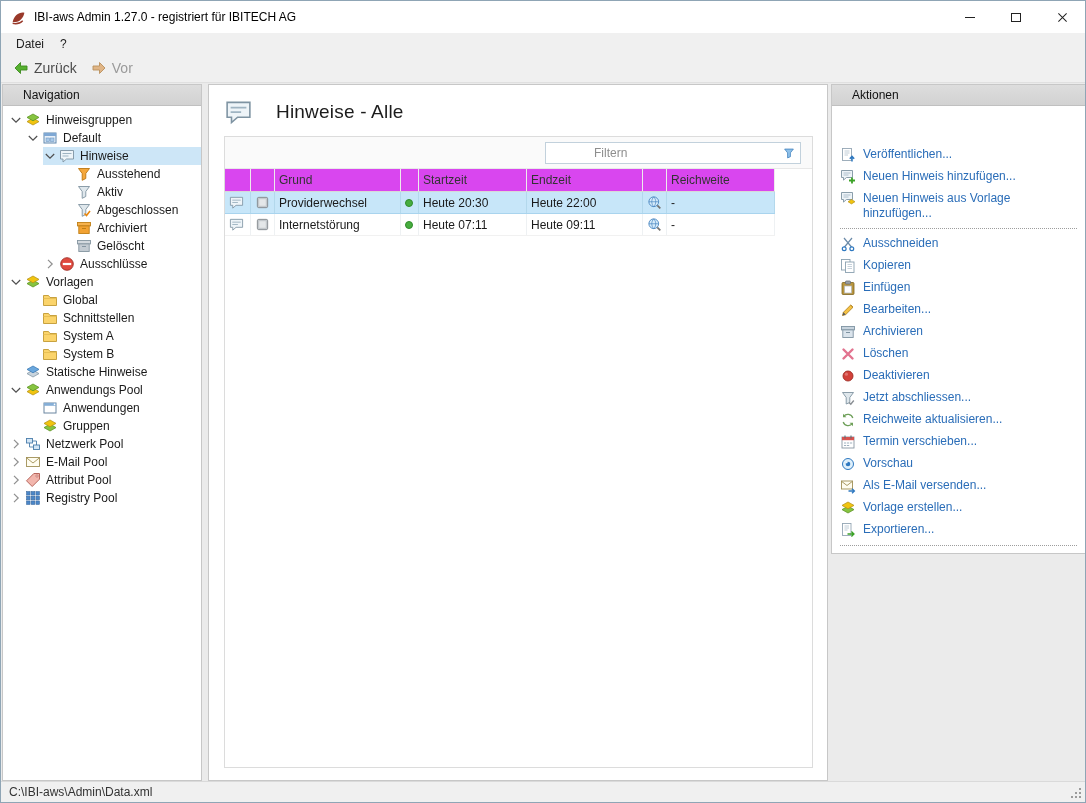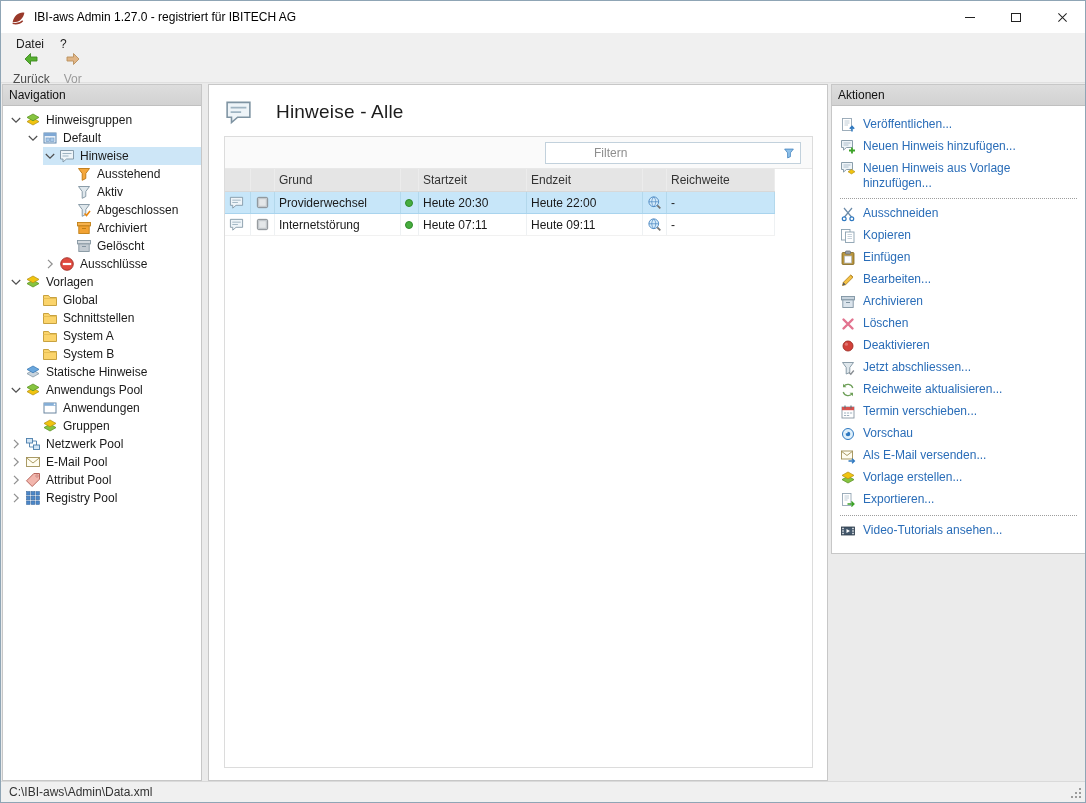--- a/index.html
+++ b/index.html
@@ -15,29 +15,29 @@
   .win-controls { display:flex; height:100%; flex:none; }
   .win-btn { width:46px; height:100%; display:flex; align-items:center; justify-content:center; cursor:default; }
   .glyph-min { width:10px; height:1px; background:#222; display:block; }
   .glyph-max { width:10px; height:9px; border:1px solid #222; display:block; }
   .glyph-close { width:11px; height:11px; display:block; }
 
   
   .menubar { height:21px; background:#f0f0f0; display:flex; align-items:center; font-size:12px; color:#222; padding-left:7px; }
   .menu-item { padding:0 8px; height:100%; display:flex; align-items:center; cursor:default; }
   .toolbar { height:29px; background:#f0f0f0; display:flex; align-items:center; padding:0 5px; border-bottom:1px solid #e0e0e0; }
-  .tool-btn { display:flex; align-items:center; gap:5px; font-size:12px; color:#4c4c4c; padding:3px 7px; cursor:default;flex-direction:column; }
+  .tool-btn { display:flex; align-items:center; gap:5px; font-size:14px; color:#4c4c4c; padding:3px 7px; cursor:default; }
   .tool-btn.disabled { color:#9a9a9a; }
   .tbi { width:16px; height:16px; flex:none; }
 
   
   .workspace { position:absolute; top:82px; left:0; right:0; bottom:21px; background:#ebebeb; }
   .panel { position:absolute; background:#fff; border:1px solid #c7c7c7; overflow:hidden; }
   .panel-header { height:21px; background:linear-gradient(#dddddd,#d2d2d2); border-bottom:1px solid #c0c0c0;
-    font-size:12px; color:#111; display:flex; align-items:center; padding-left:6px; }
+    font-size:12px; color:#111; display:flex; align-items:center; padding-left:20px; }
   #nav-panel { left:1px; top:1px; width:200px; height:697px; }
   #main-panel { left:207px; top:1px; width:620px; height:697px; }
   #actions-panel { left:830px; top:1px; width:255px; height:470px; }
   #info-panel { left:830px; top:471px; width:255px; height:227px; }
 
   
   .tree { padding-top:5px; font-size:12px; color:#1a1a1a; }
   .tree-row { display:flex; align-items:center; height:18px; cursor:default; }
   .tree-ind { flex:none; height:18px; }
   .hlwrap { display:flex; align-items:center; flex:1; height:18px; gap:2px; min-width:0; }
@@ -50,33 +50,33 @@
   .main-title { display:flex; align-items:center; gap:21px; padding:13px 0 0 13px; }
   .bicon { width:33px; height:28px; flex:none; }
   .main-title h1 { font-size:19px; font-weight:400; color:#1c1c1c; letter-spacing:.2px; }
   .list-box { position:absolute; left:15px; top:51px; width:589px; height:632px; border:1px solid #dcdcdc; background:#fff; }
   .filter-bar { position:relative; height:32px; background:#fafafa; border-bottom:1px solid #e8e8e8; }
   .filter-field { position:absolute; right:11px; top:5px; width:256px; height:22px; border:1px solid #c2d1dc; background:#fff;padding-left:41px; }
   .filter-field input { width:100%; height:100%; border:0; outline:0; padding:0 26px 0 7px; font-size:12px; font-family:inherit; color:#333; background:transparent; }
   .filter-field input::placeholder { color:#8e8e8e; }
   .filter-funnel { position:absolute; right:4px; top:3px; width:14px; height:14px; }
 
-  .thead { display:flex; width:550px; height:23px; background:#e5e5e5; border-bottom:1px solid #d8d8d8; font-size:12px; color:#333; }
+  .thead { display:flex; width:550px; height:23px; background:#d946ef; border-bottom:1px solid #d8d8d8; font-size:12px; color:#333; }
   .th { display:flex; align-items:center; padding:0 4px; border-right:1px solid #ececec; overflow:hidden; }
   .c1{width:26px;} .c2{width:24px;} .c3{width:126px;} .c4{width:18px;}
   .c5{width:108px;} .c6{width:116px;} .c7{width:24px;} .c8{width:108px;}
   .trow { display:flex; width:550px; height:22px; font-size:12px; color:#1a1a1a; background:#fff; border-bottom:1px solid #f1f1f1; cursor:default; }
   .trow.selected { background:#c7e6f9; border-bottom-color:#a9d4ee; }
   .tc { height:100%; display:flex; align-items:center; padding:0 4px; border-right:1px solid #eef1f3; overflow:hidden; white-space:nowrap; }
   .trow.selected .tc { border-right-color:#b3d8ec; }
   .cicon { width:15px; height:15px; flex:none; }
   .dot { width:8px; height:8px; border-radius:50%; background:#47ad3f; border:1px solid #2f8c2a; }
 
   
-  .actions-body { padding:8px 8px 0 8px; background:#fff; height:calc(100% - 21px); overflow:hidden; }
+  .actions-body { padding:8px 8px 0 8px; background:#fff; height:calc(100% - 21px); overflow:hidden;margin-top:30px; }
   .action-item { display:flex; gap:7px; font-size:12px; color:#2a6db8; padding:3px 0; line-height:15px; cursor:pointer; align-items:flex-start; }
   .aicon { width:16px; height:16px; flex:none; }
   .action-sep { border-top:1px dotted #9d9d9d; margin:4px 0; }
 
   
   .info-body { background:#ffffe1; height:calc(100% - 21px); padding:9px 8px; display:flex; gap:7px; font-size:12px; color:#1a1a1a; align-items:flex-start; }
   .info-icon { width:15px; height:15px; flex:none; margin-top:1px; }
   .info-text { line-height:16px; }
   .info-link { color:#2a6db8; text-decoration:underline; cursor:pointer; }
 

